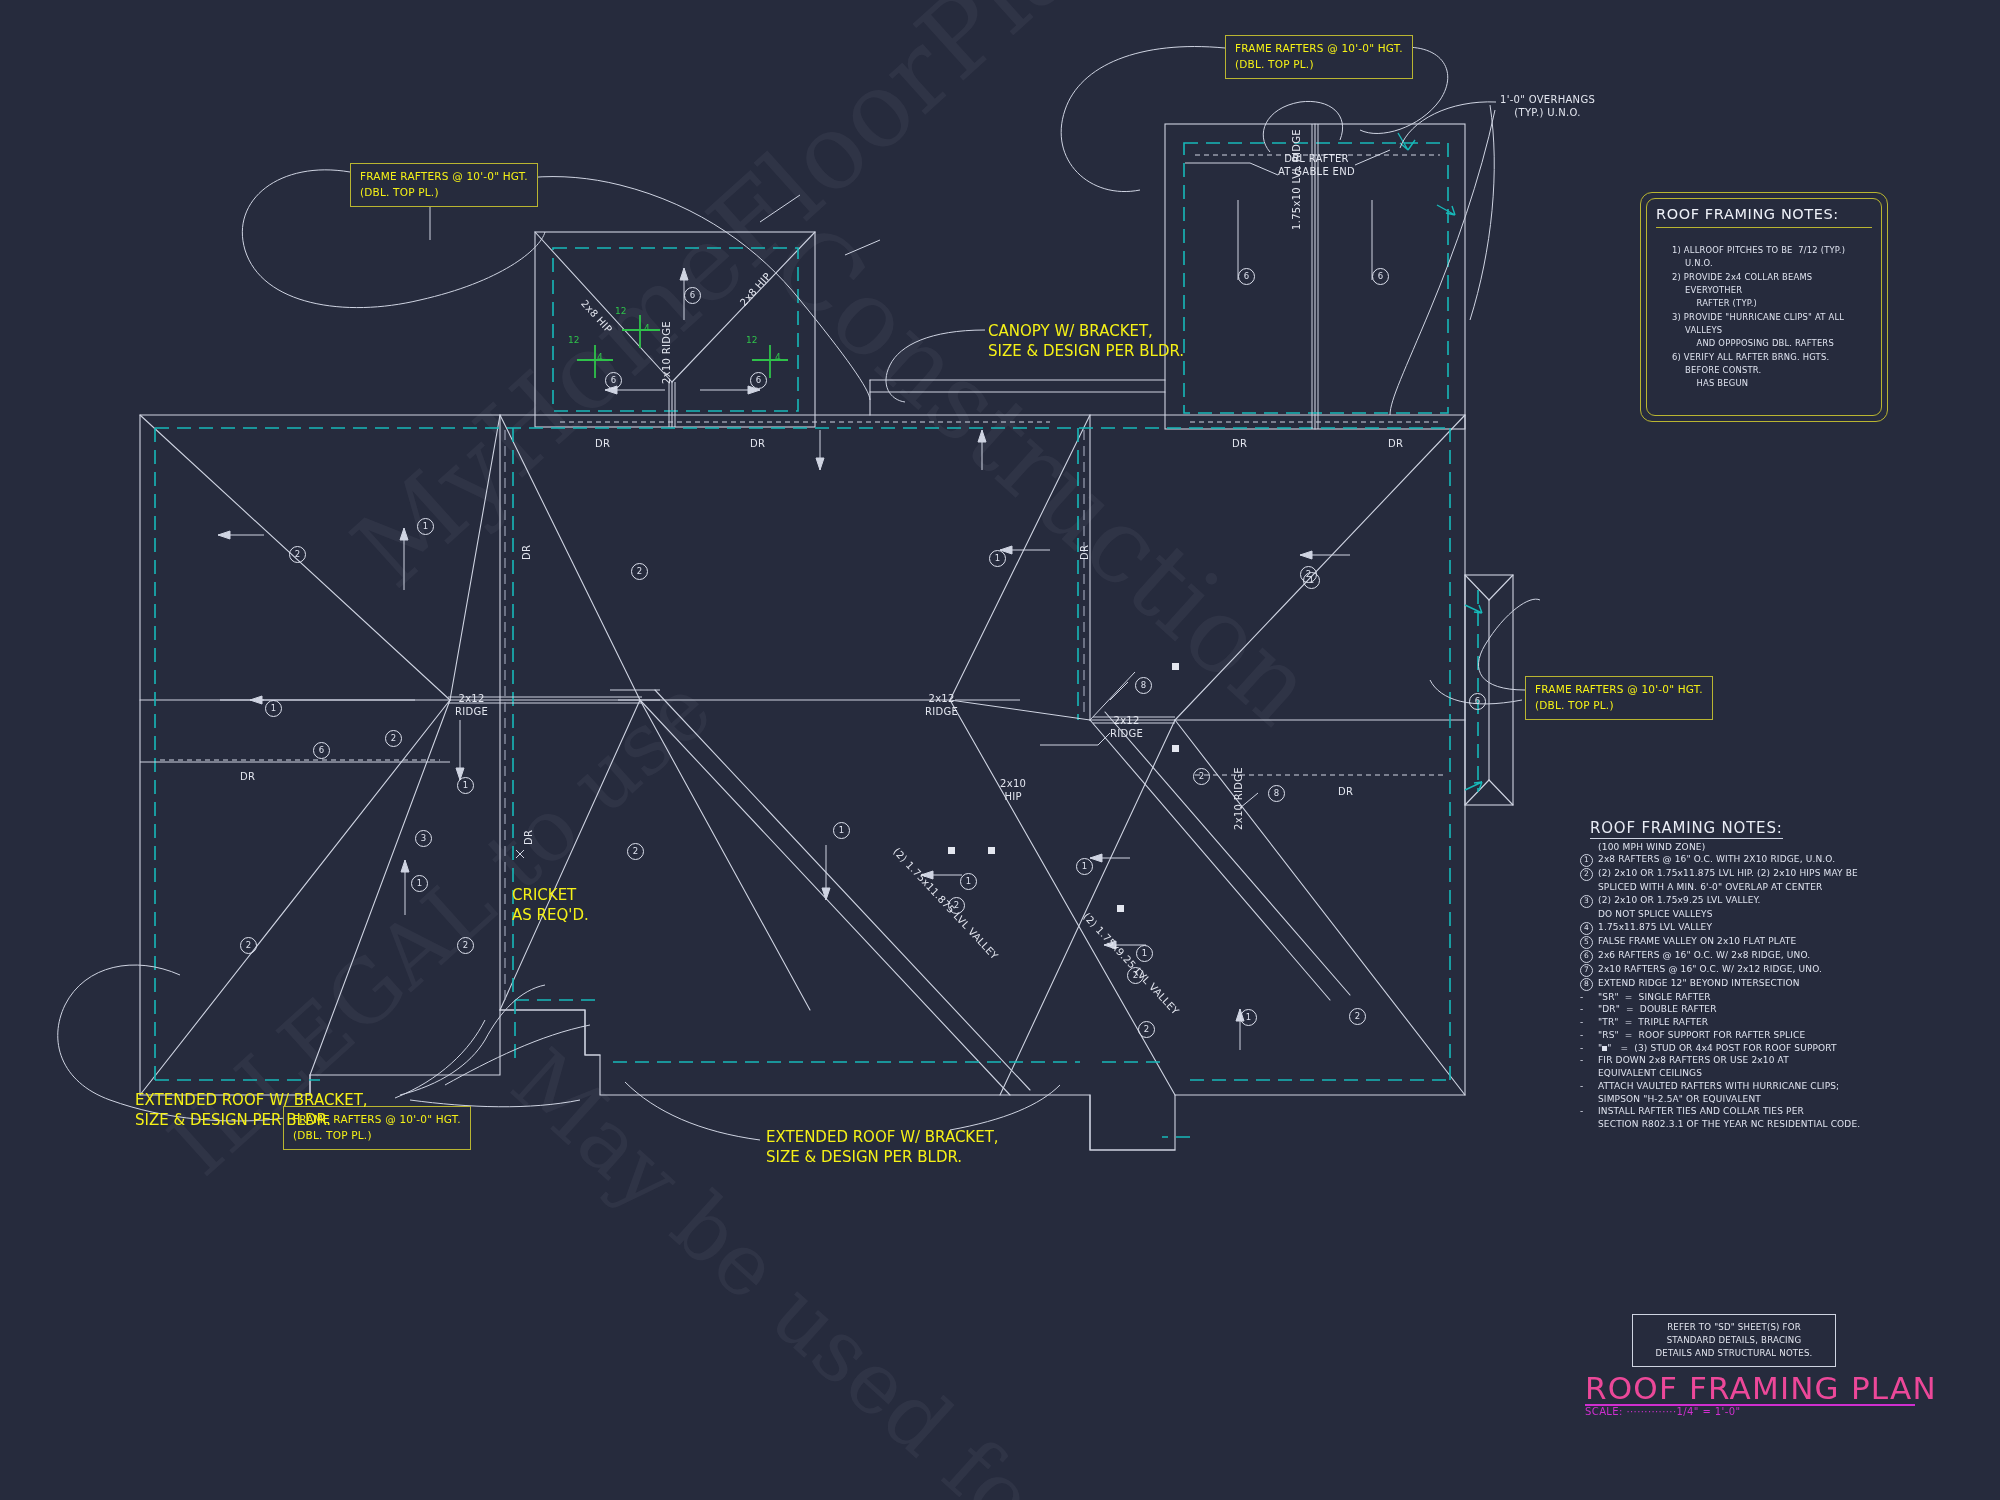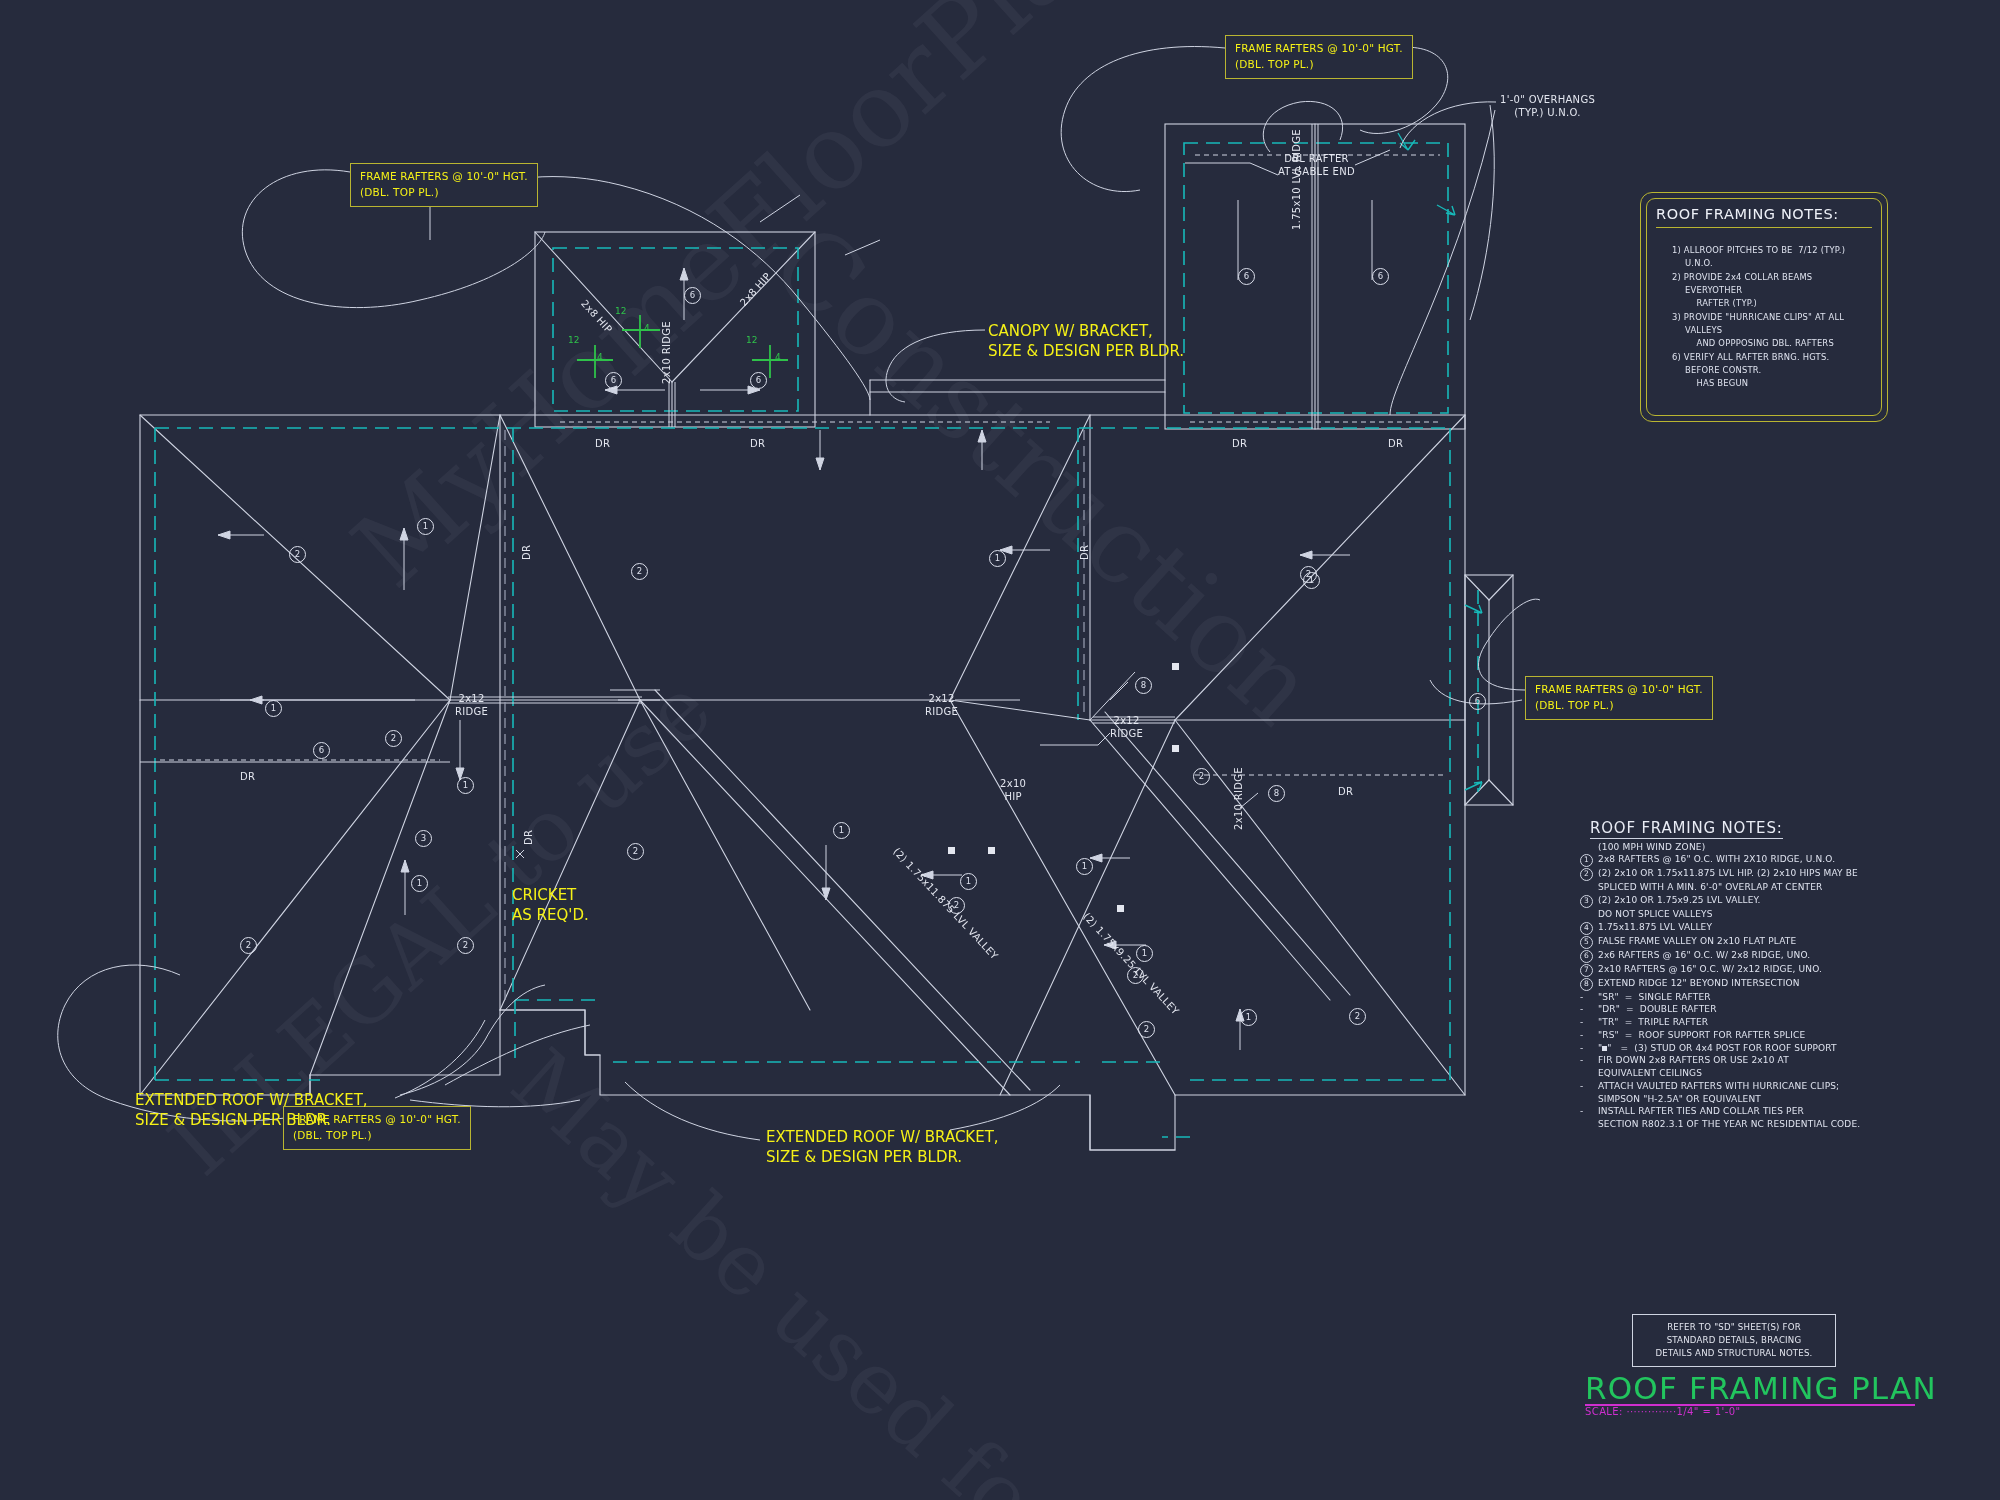--- a/index.html
+++ b/index.html
@@ -203,21 +203,21 @@
     color: #e3e6ef;
     font-size: 8.6px;
     line-height: 1.5;
     letter-spacing: 0.2px;
   }
 
   
   #plan-title {
     position: absolute;
     left: 1585px; top: 1370px;
-    color: #22c55e;
+    color: #ec4899;
     font-size: 31px;
     letter-spacing: 1.2px;
     font-family: "DejaVu Sans", sans-serif;
     white-space: nowrap;
   }
   #plan-title-rule {
     position: absolute;
     left: 1585px; top: 1404px;
     width: 330px; height: 2px;
     background: #cf2fcf;

